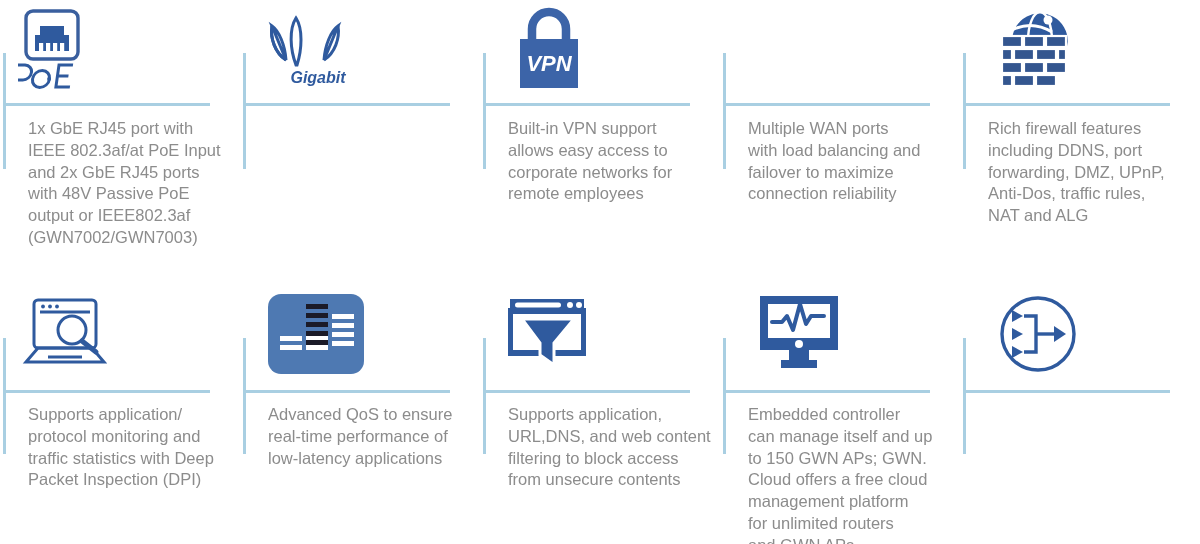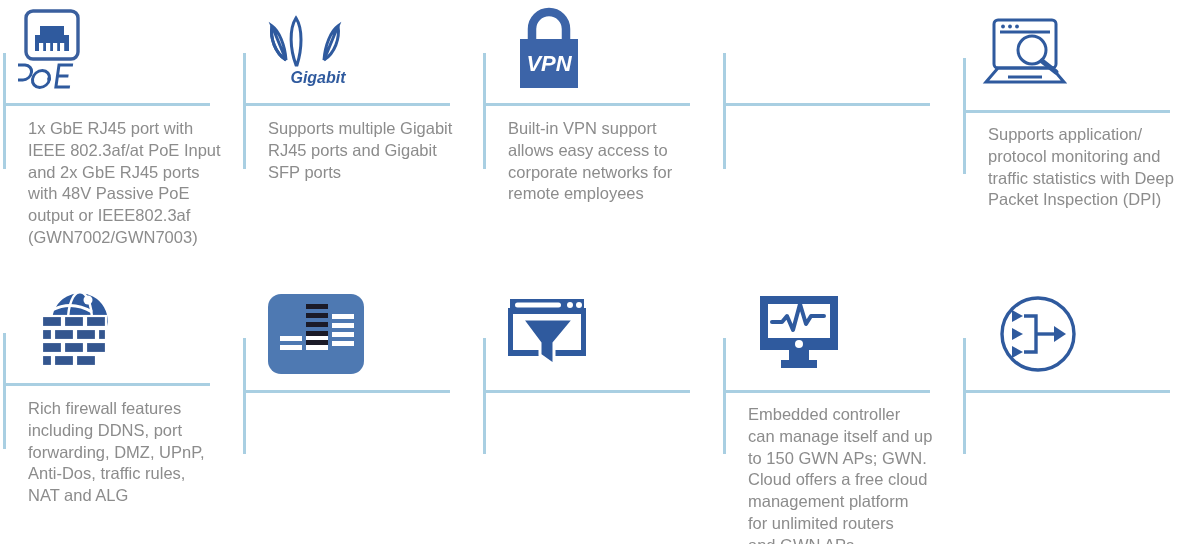--- a/index.html
+++ b/index.html
@@ -122,23 +122,20 @@
             <path d="M20 47 C9 40 4 25 6 13"></path>
             <path d="M6 13 C4 25 9 40 20 47"></path>
             <path d="M6 13 C13 18 19 32 20 47 Z"></path>
             <path d="M58 47 C69 40 74 25 72 13"></path>
             <path d="M72 13 C65 18 59 32 58 47 Z"></path>
           </g>
         </svg>
         <div style="font-family:'Liberation Sans',sans-serif;font-style:italic;font-weight:bold;font-size:16px;color:#2f5a9e;letter-spacing:0px;margin-top:-2px;">Gigabit</div>
       </div>
     </div>
-    <div class="desc">Supports multiple Gigabit
-RJ45 ports and  Gigabit
-SFP ports</div>
   </div>
 
   <div class="feature-cell row1">
     <div class="v-rule"></div>
     <div class="h-rule"></div>
     <div class="icon-area" style="padding-left:30px;">
       <div style="position:relative;">
         <svg class="icon-svg" width="78" height="90" viewBox="0 0 78 90">
           <path d="M22 36 V24 a17 17 0 0 1 34 0 V36" fill="none" stroke="#3c64a8" stroke-width="8.5"></path>
           <rect x="10" y="34" width="58" height="49" fill="#3c64a8"></rect>
@@ -148,46 +145,24 @@
     </div>
     <div class="desc">Built-in VPN support
 allows easy access to
 corporate networks for
 remote employees</div>
   </div>
 
   <div class="feature-cell row1">
     <div class="v-rule"></div>
     <div class="h-rule"></div>
-  </div>
-
-  <div class="feature-cell row2">
-    <div class="v-rule"></div>
-    <div class="h-rule"></div>
-    <div class="icon-area" style="padding-left:20px;">
-      <svg class="icon-svg" width="94" height="76" viewBox="0 0 94 76">
-        <g fill="none" stroke="#2f5a9e" stroke-width="3">
-          <rect x="14" y="4" width="62" height="48" rx="4"></rect>
-          <path d="M20 16 h50"></path>
-          <path d="M6 66 L18 52 h54 l12 14 Z"></path>
-          <path d="M28 61 h34"></path>
-          <circle cx="52" cy="34" r="14" fill="#ffffff"></circle>
-          <path d="M62 45 L76 56" stroke-width="5" stroke-linecap="round"></path>
-        </g>
-        <g fill="#2f5a9e">
-          <circle cx="23" cy="10.5" r="1.9"></circle>
-          <circle cx="30" cy="10.5" r="1.9"></circle>
-          <circle cx="37" cy="10.5" r="1.9"></circle>
-        </g>
-      </svg>
-    </div>
-    <div class="desc">Supports application/
-protocol monitoring and
-traffic statistics with Deep
-Packet Inspection (DPI)</div>
+    <div class="desc">Multiple WAN ports
+with load balancing and
+failover to maximize
+connection reliability</div>
   </div>
 
   <div class="feature-cell row1">
     <div class="v-rule"></div>
     <div class="h-rule"></div>
     <div class="icon-area" style="padding-left:36px;">
       <svg class="icon-svg" width="92" height="84" viewBox="0 0 92 84">
         <g fill="#2f5a9e">
           <path d="M44 4 a29 29 0 1 1 -0.2 0 Z" fill="#2f5a9e"></path>
           <path d="M44 4 a29 29 0 1 1 -0.2 0 Z" fill="none" stroke="#ffffff" stroke-width="2.4"></path>
@@ -210,20 +185,46 @@
           <rect x="18" y="67" width="20" height="11"></rect>
           <rect x="40" y="67" width="20" height="11"></rect>
         </g>
       </svg>
     </div>
     <div class="desc">Rich firewall features
 including DDNS, port
 forwarding, DMZ, UPnP,
 Anti-Dos, traffic rules,
 NAT and ALG</div>
+  </div>
+
+  <div class="feature-cell row2">
+    <div class="v-rule"></div>
+    <div class="h-rule"></div>
+    <div class="icon-area" style="padding-left:20px;">
+      <svg class="icon-svg" width="94" height="76" viewBox="0 0 94 76">
+        <g fill="none" stroke="#2f5a9e" stroke-width="3">
+          <rect x="14" y="4" width="62" height="48" rx="4"></rect>
+          <path d="M20 16 h50"></path>
+          <path d="M6 66 L18 52 h54 l12 14 Z"></path>
+          <path d="M28 61 h34"></path>
+          <circle cx="52" cy="34" r="14" fill="#ffffff"></circle>
+          <path d="M62 45 L76 56" stroke-width="5" stroke-linecap="round"></path>
+        </g>
+        <g fill="#2f5a9e">
+          <circle cx="23" cy="10.5" r="1.9"></circle>
+          <circle cx="30" cy="10.5" r="1.9"></circle>
+          <circle cx="37" cy="10.5" r="1.9"></circle>
+        </g>
+      </svg>
+    </div>
+    <div class="desc">Supports application/
+protocol monitoring and
+traffic statistics with Deep
+Packet Inspection (DPI)</div>
   </div>
 
   <div class="feature-cell row2">
     <div class="v-rule"></div>
     <div class="h-rule"></div>
     <div class="icon-area" style="padding-left:28px;">
       <div style="position:relative;">
         <svg class="icon-svg" width="96" height="80" viewBox="0 0 96 80">
           <rect x="0" y="0" width="96" height="80" rx="13" fill="#4e79b2"></rect>
           <g fill="#ffffff">
@@ -239,35 +240,42 @@
           <g fill="#1b1b28">
             <rect x="38" y="10" width="22" height="5"></rect>
             <rect x="38" y="19" width="22" height="5"></rect>
             <rect x="38" y="28" width="22" height="5"></rect>
             <rect x="38" y="37" width="22" height="5"></rect>
             <rect x="38" y="46" width="22" height="5"></rect>
           </g>
         </svg>
       </div>
     </div>
+    <div class="desc">Advanced QoS to ensure
+real-time performance of
+low-latency applications</div>
   </div>
 
   <div class="feature-cell row2">
     <div class="v-rule"></div>
     <div class="h-rule"></div>
     <div class="icon-area" style="padding-left:28px;">
       <svg class="icon-svg" width="78" height="74" viewBox="0 0 78 74">
         <path d="M2 2 h74 v12 h-74 Z" fill="#2f5a9e"></path>
         <rect x="7" y="5.5" width="46" height="5" rx="2.5" fill="#ffffff"></rect>
         <circle cx="62" cy="8" r="3" fill="#ffffff"></circle>
         <circle cx="71" cy="8" r="3" fill="#ffffff"></circle>
         <path d="M2 14 h74 v42 h-74 Z" fill="none" stroke="#2f5a9e" stroke-width="6"></path>
         <path d="M14 22 h52 L46 46 v22 L32 58 v-12 Z" fill="#2f5a9e" stroke="#ffffff" stroke-width="3"></path>
       </svg>
     </div>
+    <div class="desc">Supports application,
+URL,DNS, and web content
+filtering to block access
+from unsecure contents</div>
   </div>
 
   <div class="feature-cell row2">
     <div class="v-rule"></div>
     <div class="h-rule"></div>
     <div class="icon-area" style="padding-left:36px;">
       <svg class="icon-svg" width="86" height="80" viewBox="0 0 86 80">
         <path d="M4 2 h78 v54 h-78 Z" fill="#2f5a9e"></path>
         <rect x="12" y="10" width="62" height="34" fill="#ffffff"></rect>
         <path d="M16 28 h10 l5 -6 l6 14 l7 -26 l6 20 l5 -8 h13" fill="none" stroke="#2f5a9e" stroke-width="4" stroke-linejoin="round" stroke-linecap="round"></path>

